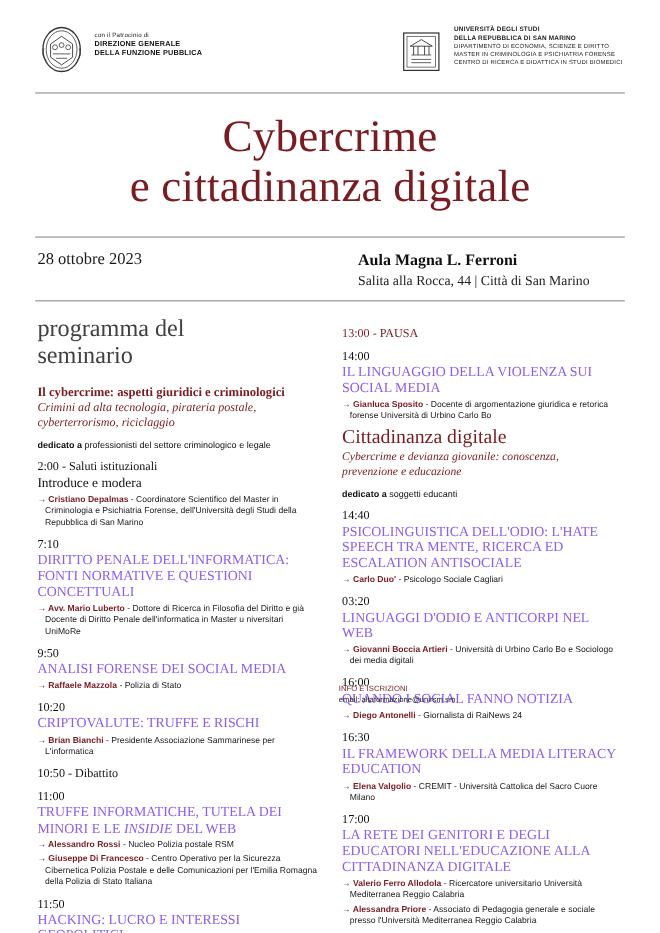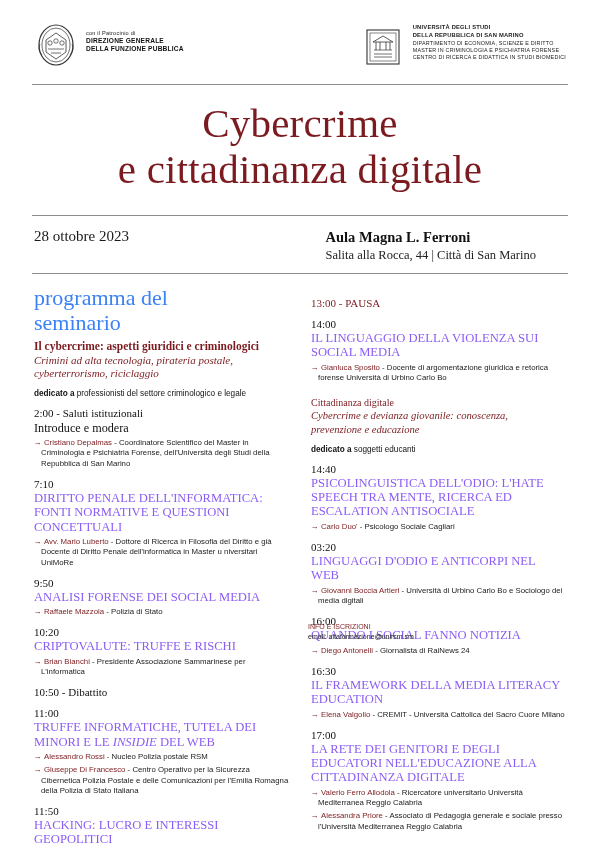--- a/index.html
+++ b/index.html
@@ -118,24 +118,24 @@
   
   .cols {
     display: flex;
     gap: 22px;
     padding: 12px 4px 0 4px;
   }
   .col { width: 258px; }
   .col-right { padding-top: 2px; }
 
   .prog-title {
-    color: #3b82f6;
+    color: #404040;
     font-size: 22px;
     line-height: 1.12;
-    margin-bottom: 4px;
+    margin-bottom: 15px;
   }
   .sub-red {
     color: #7b1b1f;
     font-size: 11.5px;
     font-weight: bold;
     line-height: 1.25;
   }
   .sub-ital {
     color: #7b1b1f;
     font-size: 11px;
@@ -176,26 +176,26 @@
   .speaker {
     font-family: "Liberation Sans", sans-serif;
     font-size: 7.8px;
     line-height: 1.32;
     margin-top: 3px;
     color: #1a1a1a;
     text-indent: -7px;
     padding-left: 7px;
   }
   .speaker .arrow { color: #7b1b1f; font-weight: bold; }
-  .speaker .red { color: #7b1b1f; font-weight: normal; }
+  .speaker .red { color: #7b1b1f; font-weight: bold; }
 
   .cit-title {
     color: #7b1b1f;
-    font-size: 10px;
-    margin-top: 14px;
+    font-size: 18px;
+    margin-top: 4px;
   }
   .cit-sub {
     color: #7b1b1f;
     font-size: 10.6px;
     font-style: italic;
     line-height: 1.25;
     margin-top: 1px;
   }
   .footer-info {
     position: absolute;

